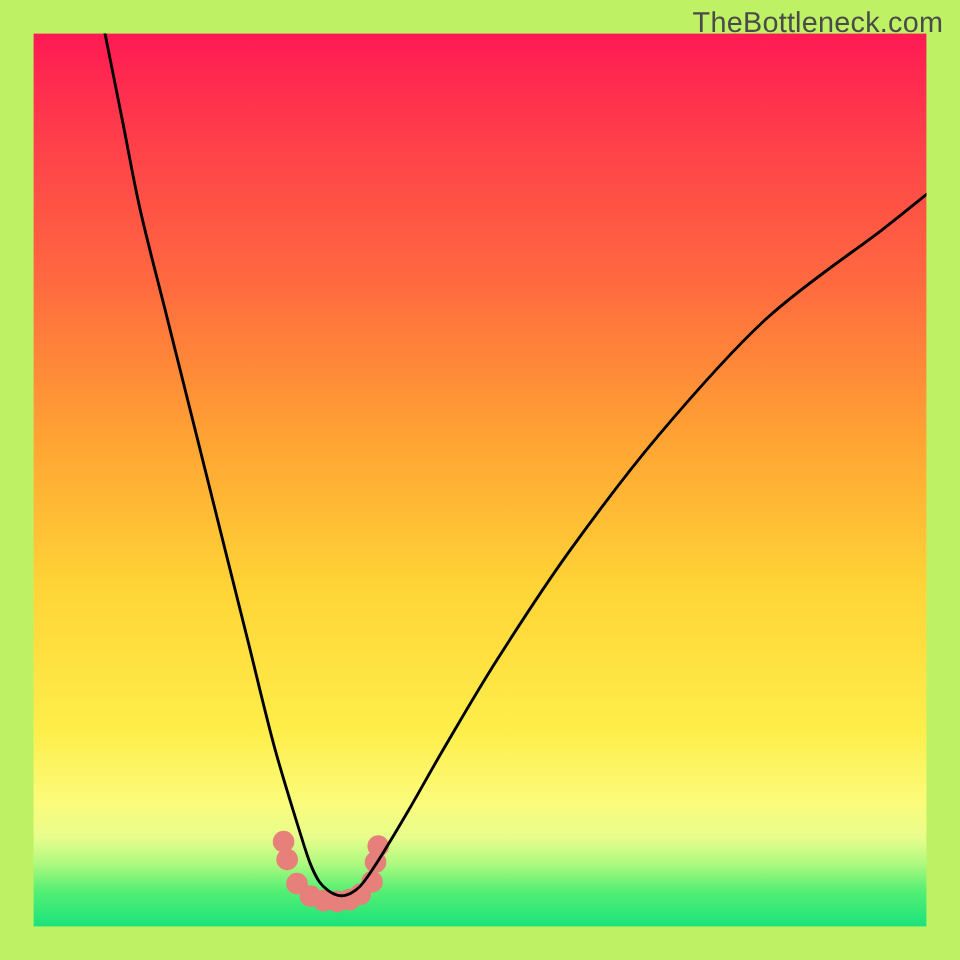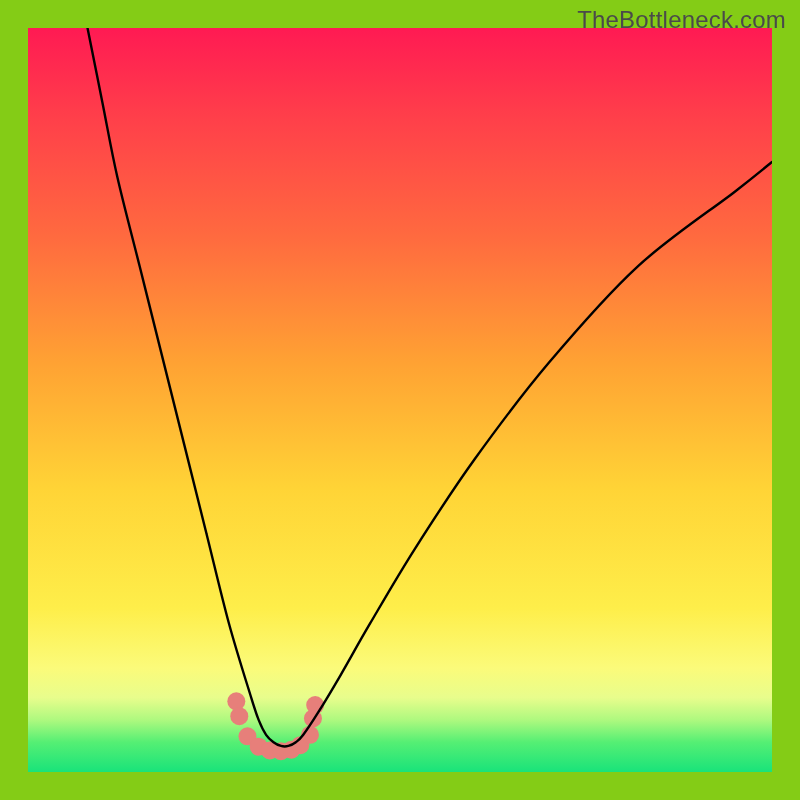--- a/index.html
+++ b/index.html
@@ -10,21 +10,21 @@
     overflow: hidden;
     background: #000;
     font-family: Arial, Helvetica, sans-serif;
   }
   .frame {
     position: absolute;
     left: 0;
     top: 0;
     width: 800px;
     height: 800px;
-    background: #84cc16;
+    background: #bef264;
   }
   .plot {
     position: absolute;
     left: 28px;
     top: 28px;
     width: 744px;
     height: 744px;
     
     background: linear-gradient(
       to bottom,

